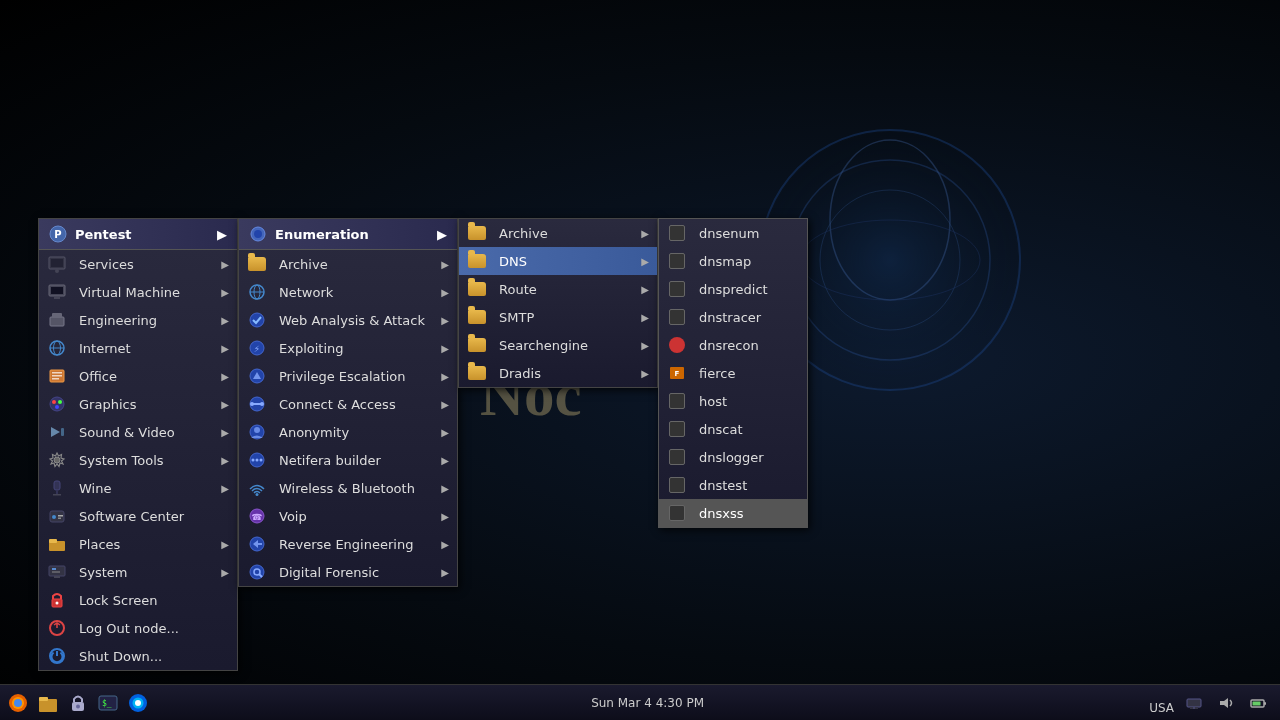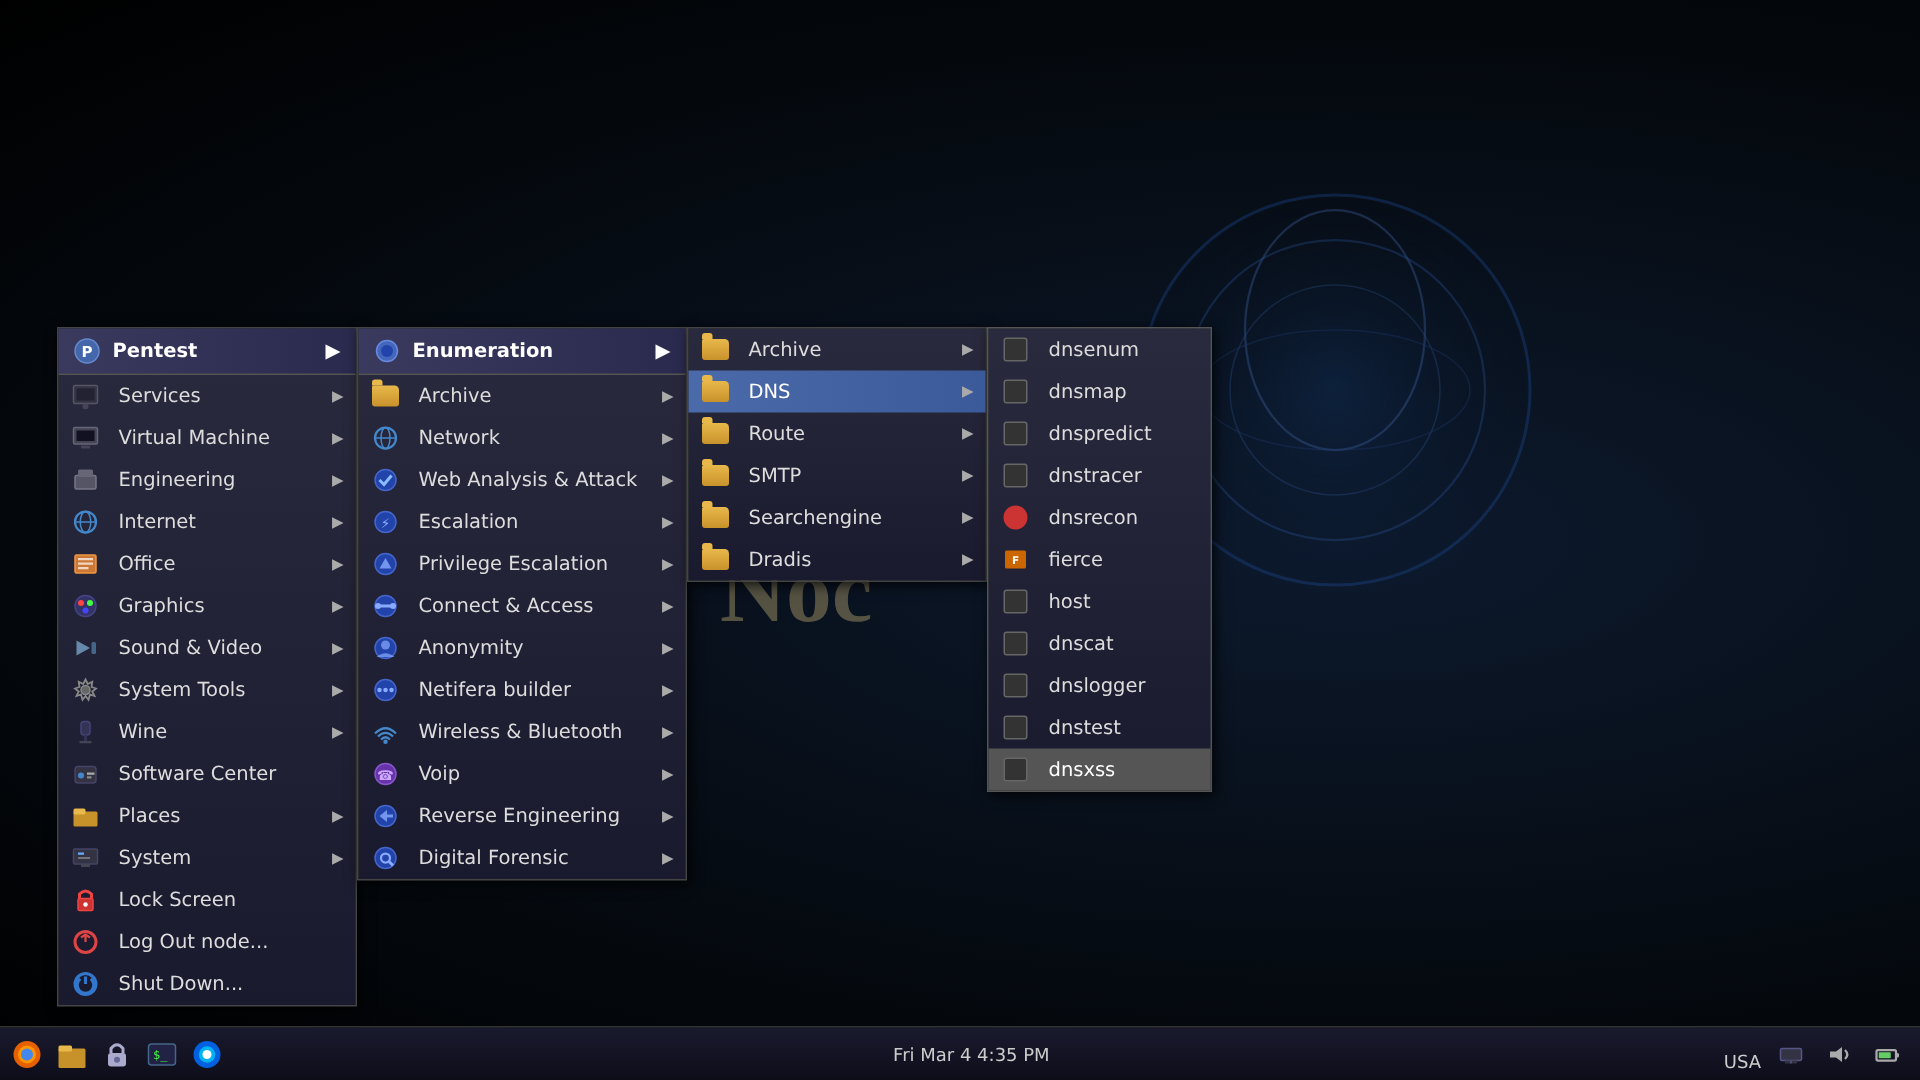--- a/index.html
+++ b/index.html
@@ -440,21 +440,21 @@
         <span class="item-label">Web Analysis &amp; Attack</span>
         <span class="arrow">▶</span>
       </div>
       <div class="menu-item">
         <span class="item-icon">
           <svg width="18" height="18" viewBox="0 0 18 18">
               <circle cx="9" cy="9" r="7" fill="#2244aa" stroke="#4466cc" stroke-width="1"></circle>
               <text x="9" y="13" text-anchor="middle" fill="#88aaff" font-size="9">⚡</text>
             </svg>
         </span>
-        <span class="item-label">Escalation</span>
+        <span class="item-label">Exploiting</span>
         <span class="arrow">▶</span>
       </div>
       <div class="menu-item">
         <span class="item-icon">
           <svg width="18" height="18" viewBox="0 0 18 18">
               <circle cx="9" cy="9" r="7" fill="#2244aa" stroke="#4466cc" stroke-width="1"></circle>
               <path d="M5 12 L9 5 L13 12 Z" fill="#88aaff" opacity="0.8"></path>
             </svg>
         </span>
         <span class="item-label">Privilege Escalation</span>
@@ -695,21 +695,21 @@
       <div class="taskbar-icon">
         <svg width="22" height="22" viewBox="0 0 22 22">
           <circle cx="11" cy="11" r="9" fill="#0060df"></circle>
           <circle cx="11" cy="11" r="5.5" fill="#00b3f4"></circle>
           <circle cx="11" cy="11" r="3" fill="#fff"></circle>
         </svg>
       </div>
     </div>
 
     <div class="taskbar-center">
-      <span>Fri Mar  4  4:35 PM</span>
+      <span>Sun Mar  4  4:30 PM</span>
     </div>
 
     <div class="taskbar-right">
       <span>USA</span>
 
       <div class="taskbar-icon">
         <svg width="18" height="18" viewBox="0 0 18 18">
           <rect x="2" y="5" width="14" height="8" rx="1" fill="#334" stroke="#558" stroke-width="1"></rect>
           <rect x="5" y="13" width="8" height="2" fill="#334"></rect>
           <line x1="9" y1="13" x2="9" y2="15" stroke="#558" stroke-width="1"></line>

